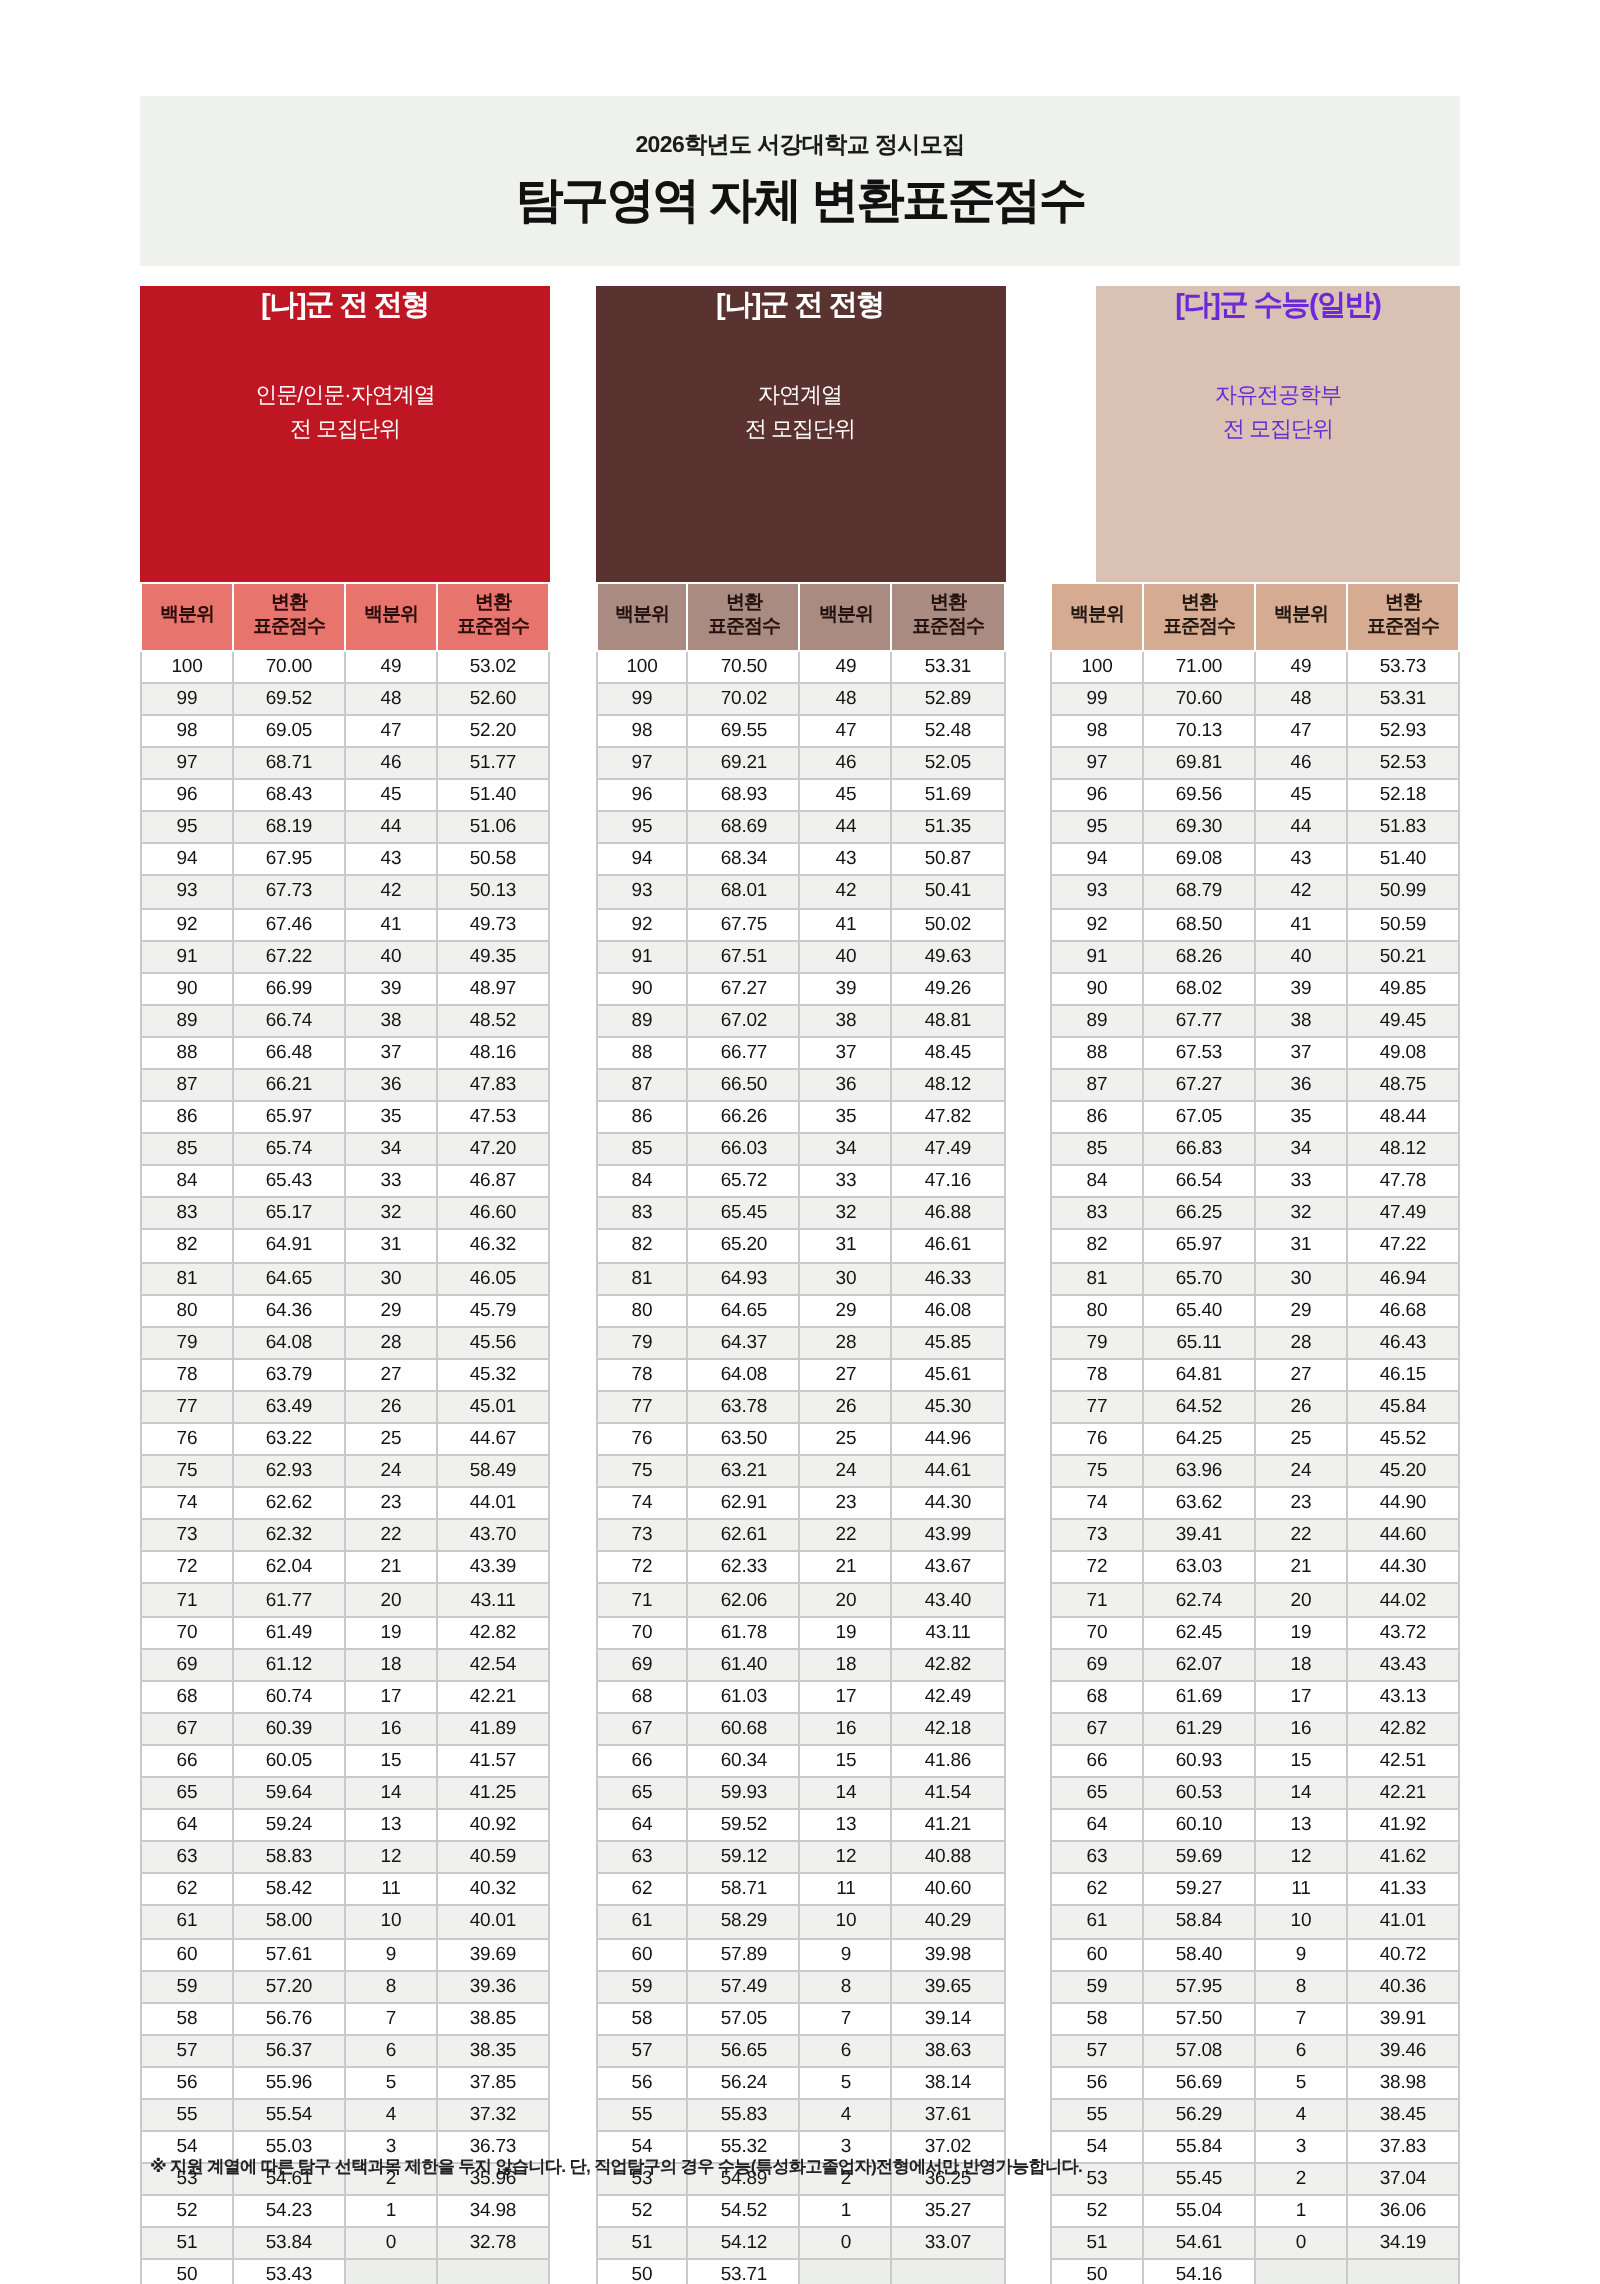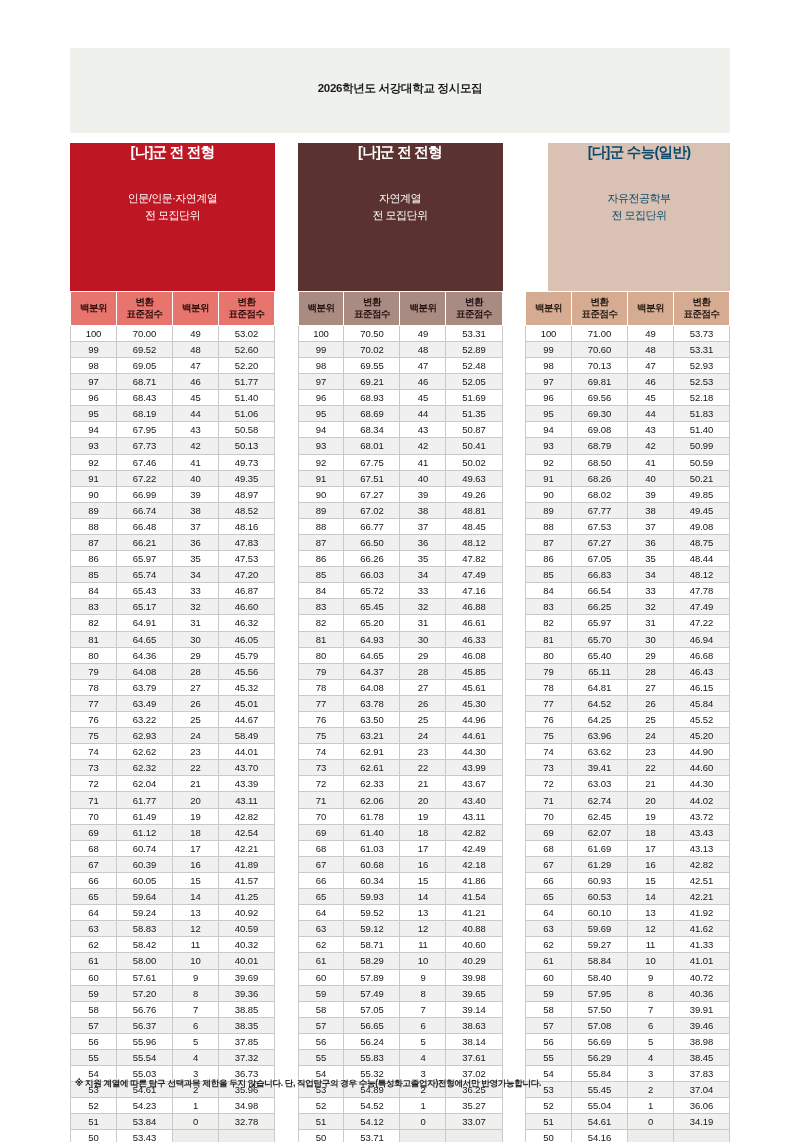--- a/index.html
+++ b/index.html
@@ -79,21 +79,21 @@
     text-align: center;
     font-size: 11px;
     font-weight: normal;
     line-height: 1.55;
     letter-spacing: -0.5px;
   }
 
   
   .panel-a .panel-head { background: #be1622; color: #ffffff; }
   .panel-b .panel-head { background: #5a3330; color: #ffffff; }
-  .panel-c .panel-head { background: #d9c2b4; color: #0c4a6e; margin-left: 23px; }
+  .panel-c .panel-head { background: #d9c2b4; color: #6d28d9; margin-left: 23px; }
 
   
   table.score {
     width: 205px;
     border-collapse: collapse;
     table-layout: fixed;
   }
   table.score th {
     font-size: 9.5px;
     font-weight: bold;
@@ -139,20 +139,21 @@
     margin-left: 12px;
   }
 </style>
 </head>
 <body>
 
 <div class="page">
 
   <div class="title-banner">
     <div class="title-small">2026학년도 서강대학교 정시모집</div>
+    <div class="title-large">탐구영역 자체 변환표준점수</div>
   </div>
 
   <div class="columns" id="columns-root">
       <div class="panel panel-a">
         <div class="panel-head">
           <div class="panel-head-title">[나]군 전 전형</div>
           <div class="panel-head-sub">
             <div>인문/인문·자연계열</div>
             <div>전 모집단위</div>
           </div>

